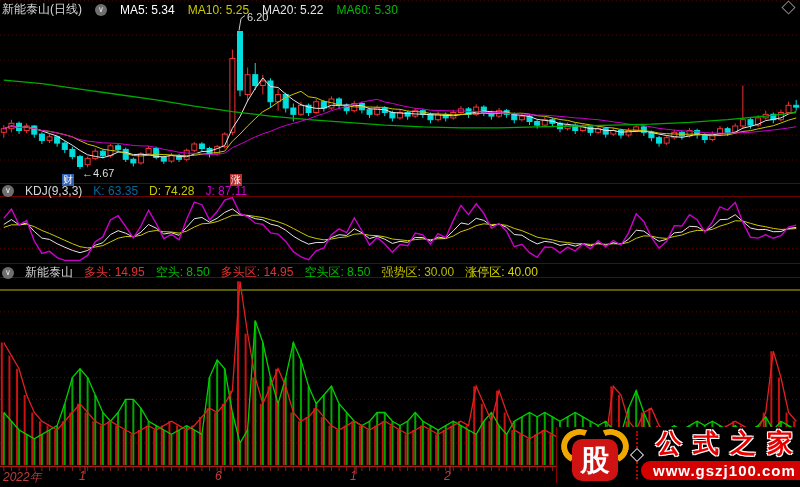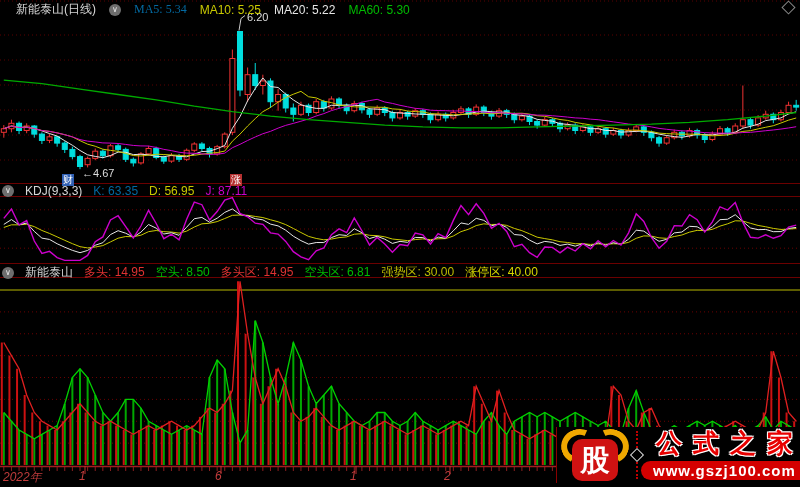--- a/index.html
+++ b/index.html
@@ -1,20 +1,20 @@
 <!DOCTYPE html>
 <html><head>
 <meta charset="utf-8">
 <style>
   html,body{margin:0;padding:0;background:#000;}
   .screen{position:relative;width:800px;height:487px;background:#000;overflow:hidden;
           font-family:"Liberation Sans",sans-serif;}
   #charts{position:absolute;left:0;top:0;}
   .hdr{position:absolute;display:flex;align-items:center;gap:13px;font-size:12px;white-space:nowrap;}
-  .hdr-main{top:1px;left:16px;}
+  .hdr-main{top:1px;left:2px;}
   .hdr-kdj{top:184px;left:2px;gap:11px;}
   .hdr-sub{top:264px;left:2px;gap:11px;}
   .title{color:#d8d8d8;}
   .collapse{display:inline-block;width:12px;height:12px;border-radius:50%;background:#6e6e6e;
             color:#e8e8e8;font-size:8px;line-height:11px;text-align:center;cursor:pointer;}
   .badge{position:absolute;width:12px;height:12px;color:#fff;font-size:10px;line-height:12px;
          text-align:center;z-index:4;}
   #badge-cai{left:62px;top:174px;}
   #badge-zhang{left:230px;top:174px;}
   .axis-label{position:absolute;top:469px;font-size:12px;z-index:3;font-style:italic;}
@@ -622,41 +622,41 @@
         <polyline points="3.8095238095238093,227.47619047619048 11.428571428571427,224.83492063492062 19.047619047619047,224.83492063492062 26.666666666666664,224.23104056437387 34.285714285714285,226.6258671369782 41.904761904761905,230.4560846560846 49.52380952380952,233.44517604023773 57.14285714285714,236.88716005835343 64.76190476190476,240.3273664022635 72.38095238095238,243.66845780334575 80,246.6765985024068 87.61904761904762,247.93183636512074 95.23809523809523,247.03924371024777 102.85714285714285,245.5921049906832 110.47619047619047,241.92017982006007 118.09523809523809,238.179964869326 125.71428571428571,236.52990908136854 133.33333333333331,236.73767216656873 140.95238095238093,235.20836520180086 148.57142857142856,231.65082067366973 156.19047619047618,230.4862652529815 163.8095238095238,231.65243337123323 171.42857142857142,232.01823771587476 179.04761904761904,233.125457678396 186.66666666666663,231.14950941727932 194.28571428571425,227.0036692260565 201.90476190476187,223.81844367150674 209.5238095238095,223.27481264672463 217.1428571428571,221.5952567120002 224.76190476190473,218.5223303126941 232.38095238095235,215.32958910929926 239.99999999999997,215.06171147035874 247.6190476190476,215.30616828227124 255.2380952380952,216.42841610382126 262.85714285714283,217.56213080662525 270.4761904761904,219.7432275690401 278.0952380952381,221.79266396865802 285.71428571428567,224.5983567993211 293.3333333333333,228.46773619080233 300.9523809523809,232.52215634359374 308.57142857142856,236.39430861264017 316.19047619047615,238.44239327952988 323.8095238095238,239.8077718269177 331.4285714285714,239.0655950523955 339.04761904761904,237.61733925789724 346.66666666666663,236.90507676502054 354.2857142857143,234.18636427048577 361.90476190476187,233.69471420245674 369.52380952380946,235.3249385200968 377.1428571428571,235.64300801088905 384.7619047619047,236.82403800558683 392.38095238095235,239.01928520895873 399.99999999999994,239.80350742016154 407.6190476190476,240.65214400357672 415.2380952380952,239.58004377938317 422.85714285714283,238.8976913406182 430.4761904761904,239.6280134410984 438.0952380952381,238.77171065896755 445.71428571428567,238.61532753638082 453.3333333333333,236.01340191249602 460.9523809523809,231.64497510692487 468.57142857142856,229.22243145631094 476.19047619047615,225.58134824343207 483.8095238095238,223.83500272494584 491.4285714285714,224.47929859385215 499.047619047619,224.33227995498484 506.66666666666663,225.34697740703962 514.2857142857142,228.40490365267334 521.9047619047619,230.67666464699656 529.5238095238095,233.81888070785072 537.1428571428571,237.182047602749 544.7619047619048,238.5881848651334 552.3809523809524,239.8482639774102 560,241.70499408743416 567.6190476190476,242.48606282747346 575.2380952380953,243.7051234348087 582.8571428571429,243.69515114917704 590.4761904761905,244.4282948204692 598.0952380952381,243.88644231866334 605.7142857142858,244.31041041771937 613.3333333333334,243.76738094058356 620.952380952381,243.94369393395544 628.5714285714286,242.36164482723677 636.1904761904761,238.2915317467146 643.8095238095239,235.89464462795868 651.4285714285714,236.12176937090217 659.047619047619,237.84918377099905 666.6666666666666,238.34479197426444 674.2857142857143,236.53119651190855 681.9047619047619,235.03057669398277 689.5238095238095,232.12912603112878 697.1428571428571,230.34968951084605 704.7619047619048,230.5940485191449 712.3809523809524,229.3403508355209 720,226.1173157818475 727.6190476190476,223.8199688192689 735.2380952380952,220.78862615901215 742.8571428571429,221.0204042923411 750.4761904761905,223.34337187467165 758.0952380952381,225.44876059185503 765.7142857142857,226.77907106706374 773.3333333333334,228.41995743210643 780.952380952381,229.46765768919292 788.5714285714286,229.11943552052742 796.1904761904761,228.5563377704446" fill="none" stroke="#c9c900" stroke-width="1"></polyline>
         <polyline points="3.8095238095238093,224.42857142857142 11.428571428571427,219.55238095238093 19.047619047619047,224.83492063492062 26.666666666666664,223.02328042328034 34.285714285714285,231.4155202821869 41.904761904761905,238.11651969429744 49.52380952380952,239.42335880854395 57.14285714285714,243.77112809458487 64.76190476190476,247.2077790900836 72.38095238095238,250.3506406055103 80,252.69287990052888 87.61904761904762,250.44231209054865 95.23809523809523,245.25405840050183 102.85714285714285,242.69782755155404 110.47619047619047,234.57632947881382 118.09523809523809,230.69953496785786 125.71428571428571,233.22979750545363 133.33333333333331,237.15319833696907 140.95238095238093,232.14975127226512 148.57142857142856,224.5357316174075 156.19047619047618,228.15715441160503 163.8095238095238,233.98476960773672 171.42857142857142,232.7498464051578 179.04761904761904,235.33989760343854 186.66666666666663,227.19761289504598 194.28571428571425,218.71198884361087 201.90476190476187,217.4479925624072 209.5238095238095,222.18755059716037 217.1428571428571,218.23614484255137 224.76190476190473,212.3764775140819 232.38095238095235,208.9441067025096 239.99999999999997,214.52595619247768 247.6190476190476,215.79508190609624 255.2380952380952,218.6729117469213 262.85714285714283,219.82956021223325 270.4761904761904,224.10542109386978 278.0952380952381,225.89153676789388 285.71428571428567,230.2097424606472 293.3333333333333,236.2064949737648 300.9523809523809,240.63099664917655 308.57142857142856,244.13861315073308 316.19047619047615,242.53856261330924 323.8095238095238,242.53852892169334 331.4285714285714,237.58124150335112 339.04761904761904,234.72082766890074 346.66666666666663,235.48055177926713 354.2857142857143,228.7489392814162 361.90476190476187,232.71141406639867 369.52380952380946,238.58538715537688 377.1428571428571,236.27914699247356 384.7619047619047,239.1860979949824 392.38095238095235,243.40977961570255 399.99999999999994,241.37195184256714 407.6190476190476,242.34941717040712 415.2380952380952,237.43584333099602 422.85714285714283,237.53298646308824 430.4761904761904,241.08865764205882 438.0952380952381,237.05910509470584 445.71428571428567,238.30256129120735 453.3333333333333,230.80955066472646 460.9523809523809,222.90812149578258 468.57142857142856,224.37734415508308 476.19047619047615,218.29918181767437 483.8095238095238,220.3423116879734 491.4285714285714,225.76789033166477 499.047619047619,224.03824267725017 506.66666666666663,227.3763723111492 514.2857142857142,234.52075614394073 521.9047619047619,235.22018663564302 529.5238095238095,240.10331282955912 537.1428571428571,243.90838139254558 544.7619047619048,241.4004593899022 552.3809523809524,242.3684222019638 560,245.41845430748202 567.6190476190476,244.04820030755212 575.2380952380953,246.1432446494792 582.8571428571429,243.67520657791368 590.4761904761905,245.89458216305357 598.0952380952381,242.80273731505156 605.7142857142858,245.15834661583148 613.3333333333334,242.6813219863119 620.952380952381,244.29631992069918 628.5714285714286,239.1975466137995 636.1904761904761,230.15130558567026 643.8095238095239,231.1008703904468 651.4285714285714,236.57601885678918 659.047619047619,241.3040125711928 666.6666666666666,239.33600838079522 674.2857142857143,232.9040055871968 681.9047619047619,232.02933705813118 689.5238095238095,226.32622470542083 697.1428571428571,226.79081647028056 704.7619047619048,231.0827665357426 712.3809523809524,226.83295546827287 720,219.67124567450077 727.6190476190476,219.22527489411166 735.2380952380952,214.72594083849862 742.8571428571429,221.4839605589991 750.4761904761905,227.98930703933272 758.0952380952381,229.6595380262218 765.7142857142857,229.43969201748118 773.3333333333334,231.70173016219178 780.952380952381,231.56305820336596 788.5714285714286,228.42299118319633 796.1904761904761,227.43014227027902" fill="none" stroke="#e6e6e6" stroke-width="1"></polyline>
         <polyline points="3.8095238095238093,218.3333333333333 11.428571428571427,208.98730158730157 19.047619047619047,224.83492063492062 26.666666666666664,220.6077601410933 34.285714285714285,240.99482657260427 41.904761904761905,253.43738977072306 49.52380952380952,251.3797243451564 57.14285714285714,257.5390641670477 64.76190476190476,260.36 72.38095238095238,260.36 80,260.36 87.61904761904762,255.46326354140447 95.23809523809523,241.68368778100992 102.85714285714285,236.90927267329573 110.47619047619047,219.8886287963213 118.09523809523809,215.7386751649216 125.71428571428571,226.62957435362378 133.33333333333331,237.98425067776975 140.95238095238093,226.03252341319364 148.57142857142856,210.30555350488302 156.19047619047618,223.49893272885208 163.8095238095238,238.64944208074368 171.42857142857142,234.2130637837239 179.04761904761904,239.76877745352357 186.66666666666663,219.29381985057924 194.28571428571425,202.12862807871957 201.90476190476187,204.7070903442081 209.5238095238095,220.01302649803188 217.1428571428571,211.5179211036537 224.76190476190473,200.08477191685748 232.38095238095235,197.64 239.99999999999997,213.45444563671555 247.6190476190476,216.7729091537462 255.2380952380952,223.1619030331214 262.85714285714283,224.36441902344922 270.4761904761904,232.82980814352916 278.0952380952381,234.08928236636558 285.71428571428567,241.43251378329944 293.3333333333333,251.68401253968975 300.9523809523809,256.84867726034213 308.57142857142856,259.6272222269189 316.19047619047615,250.73090128086798 323.8095238095238,248.00004311124468 331.4285714285714,234.61253440526235 339.04761904761904,228.92780449090773 346.66666666666663,232.63150180776034 354.2857142857143,217.87408930327703 361.90476190476187,230.74481379428255 369.52380952380946,245.1062844259371 377.1428571428571,237.55142495564257 384.7619047619047,243.91021797377354 392.38095238095235,252.19076842919017 399.99999999999994,244.50884068737838 407.6190476190476,245.74396350406786 415.2380952380952,233.14744243422172 422.85714285714283,234.80357670802834 430.4761904761904,244.00994604397968 438.0952380952381,233.63389396618243 445.71428571428567,237.67702880086046 453.3333333333333,220.40184816918733 460.9523809523809,205.43441427349796 468.57142857142856,214.68716955262735 476.19047619047615,203.73484896615895 483.8095238095238,213.35692961402845 491.4285714285714,228.34507380729002 499.047619047619,223.4501681217808 506.66666666666663,231.43516211936833 514.2857142857142,246.75246112647554 521.9047619047619,244.30723061293594 529.5238095238095,252.67217707297584 537.1428571428571,257.3610489721387 544.7619047619048,247.02500843943977 552.3809523809524,247.40873865107102 560,252.8453747475778 567.6190476190476,247.17247526770942 575.2380952380953,251.01948707882016 582.8571428571429,243.63531743538695 590.4761904761905,248.82715684822227 598.0952380952381,240.63532730782805 605.7142857142858,246.8542190120557 613.3333333333334,240.50920407776863 620.952380952381,245.00157189418667 628.5714285714286,232.86935018692492 636.1904761904761,213.87085326358155 643.8095238095239,221.5133219154231 651.4285714285714,237.4845178285632 659.047619047619,248.21367017158028 666.6666666666666,241.31844119385678 674.2857142857143,225.64962373777328 681.9047619047619,226.02685778642802 689.5238095238095,214.72042205400487 697.1428571428571,219.6730703891496 704.7619047619048,232.060202568938 712.3809523809524,221.81816473377685 720,206.77910545980728 727.6190476190476,210.03588704379717 735.2380952380952,202.6005701974716 742.8571428571429,222.411073092315 750.4761904761905,237.28117736865485 758.0952380952381,238.0810928949553 765.7142857142857,234.76093391831606 773.3333333333334,238.26527562236245 780.952380952381,235.75385923171197 788.5714285714286,227.0301025085342 796.1904761904761,225.17775126994783" fill="none" stroke="#cc00cc" stroke-width="1.4"></polyline>
       </g>
       <rect x="784" y="3" width="9" height="9" fill="none" stroke="#888888" stroke-width="1" transform="rotate(45 788.5 7.5)"></rect>
     </svg>
 
   <div class="hdr hdr-main">
     <span class="title">新能泰山(日线)</span>
     <span class="collapse">∨</span>
-    <span style="color: #0369a1; font-family: Liberation Serif, serif;">MA5: 5.34</span>
+    <span style="color: #ffffff;">MA5: 5.34</span>
     <span style="color: rgb(201, 201, 0);">MA10: 5.25</span>
     <span style="color: #e5e5e5;">MA20: 5.22</span>
     <span style="color: rgb(0, 187, 0);">MA60: 5.30</span>
   </div>
 
   <div class="hdr hdr-kdj">
     <span class="collapse">∨</span>
     <span class="title">KDJ(9,3,3)</span>
     <span style="color: #0369a1;">K: 63.35</span>
-    <span style="color: rgb(201, 201, 0);">D: 56.95</span>
+    <span style="color: rgb(201, 201, 0);">D: 74.28</span>
     <span style="color: rgb(204, 0, 204);">J: 87.11</span>
   </div>
 
   <div class="hdr hdr-sub">
     <span class="collapse">∨</span>
     <span class="title">新能泰山</span>
     <span style="color: rgb(224, 50, 50);">多头: 14.95</span>
     <span style="color: rgb(0, 187, 0);">空头: 8.50</span>
     <span style="color: rgb(224, 50, 50);">多头区: 14.95</span>
-    <span style="color: rgb(0, 187, 0);">空头区: 6.81</span>
+    <span style="color: rgb(0, 187, 0);">空头区: 8.50</span>
     <span style="color: rgb(189, 189, 0);">强势区: 30.00</span>
     <span style="color: rgb(214, 214, 0);">涨停区: 40.00</span>
   </div>
 
   <span class="badge" id="badge-cai" style="background: rgb(47, 95, 179);">财</span>
   <span class="badge" id="badge-zhang" style="background: rgb(181, 48, 48);">涨</span>
 
   <span class="axis-label" style="left: 3px; color: rgb(194, 60, 60);">2022年</span>
   <span class="axis-label" style="left: 79px; color: rgb(194, 60, 60);">1</span>
   <span class="axis-label" style="left: 215px; color: rgb(194, 60, 60);">6</span>

